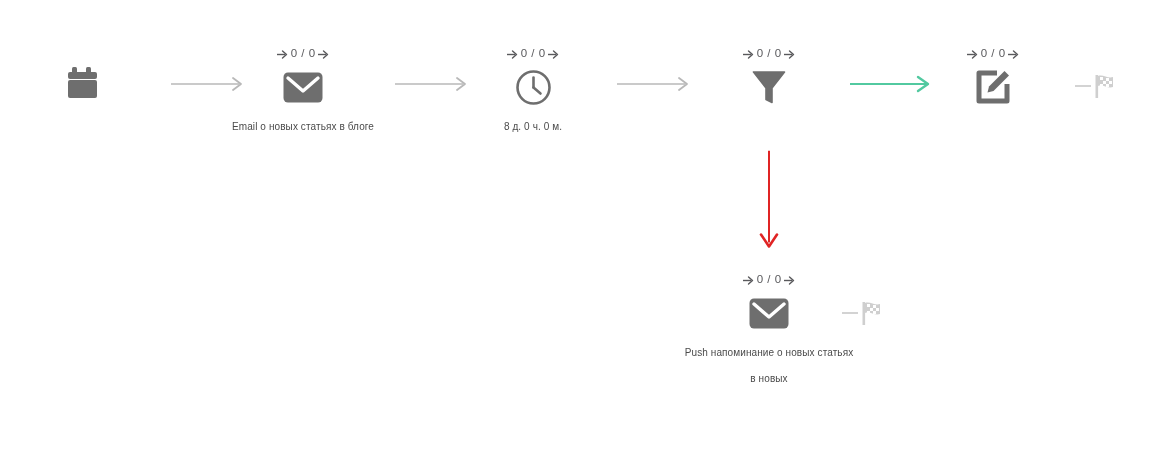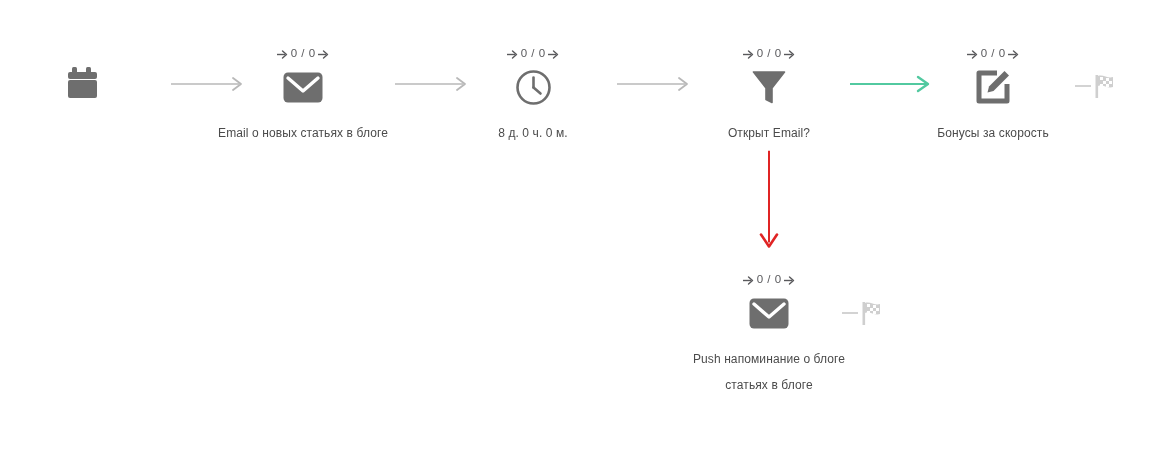--- a/index.html
+++ b/index.html
@@ -51,24 +51,24 @@
   .counter svg { display: block; }
 
   .icon-wrap {
     height: 46px;
     display: flex;
     align-items: center;
     justify-content: center;
     margin-top: 6px;
   }
   .node-label {
-    font-size: 12px;
+    font-size: 10px;
     line-height: 26px;
     color: #4b4b4b;
-    margin-top: 8px;
+    margin-top: 2px;
     letter-spacing: .1px;
     max-width: 170px;
   }
 
   
   .floater {
     position: absolute;
     transform: translate(-50%, -50%);
   }
 
@@ -185,21 +185,20 @@
         <polyline points="5.5,3 9.5,6.5 5.5,10" fill="none" stroke="#59595c" stroke-width="1.4" stroke-linecap="round" stroke-linejoin="round"></polyline>
       </svg>
     </div>
     <div class="icon-wrap">
       <span>
         <svg width="34" height="36" viewBox="0 0 34 36">
           <path d="M1.5 3 H32.5 L20 19 V33.5 L14 30.5 V19 Z" fill="#6e6e6e" stroke="#6e6e6e" stroke-width="1.6" stroke-linejoin="round"></path>
         </svg>
       </span>
     </div>
-    <div class="node-label">Открыт Email?</div>
   </div>
 
   <div class="connector" style="left:895px; top:86px;">
     <svg width="90" height="18" viewBox="0 0 90 18">
       <line x1="0" y1="9" x2="76" y2="9" stroke="#52c9a0" stroke-width="2"></line>
       <polyline points="68,2 78,9 68,16" fill="none" stroke="#52c9a0" stroke-width="2.4" stroke-linecap="round" stroke-linejoin="round"></polyline>
     </svg>
   </div>
 
   <div class="node" style="left:993px; top:46px;">
@@ -217,21 +216,20 @@
       </svg>
     </div>
     <div class="icon-wrap">
       <span>
         <svg width="36" height="36" viewBox="0 0 36 36">
           <path d="M22 4 H4 V32 H32 V15" fill="none" stroke="#6e6e6e" stroke-width="5" stroke-linejoin="round" stroke-linecap="butt"></path>
           <path d="M29.5 2 L34 6.5 L18.5 22 L12.5 23.5 L14 17.5 Z" fill="#6e6e6e"></path>
         </svg>
       </span>
     </div>
-    <div class="node-label">Бонусы за скорость</div>
   </div>
 
   <div class="floater" style="left:1098px; top:88px;">
     <svg width="46" height="26" viewBox="0 0 46 26">
       <line x1="0" y1="13" x2="16" y2="13" stroke="#cfcfcf" stroke-width="1.8"></line>
       <g>
         <rect x="20.5" y="2" width="2.6" height="23" fill="#cfcfcf"></rect>
         <path d="M23 3 C28 1 33 6 38 4 L38 14 C33 16 28 11 23 13 Z" fill="#cfcfcf"></path>
         <g fill="#ffffff">
           <rect x="25" y="4" width="3" height="3"></rect>
@@ -267,21 +265,21 @@
       </svg>
     </div>
     <div class="icon-wrap">
       <span>
         <svg width="40" height="31" viewBox="0 0 40 31">
           <rect x="0.5" y="0.5" width="39" height="30" rx="4.5" fill="#6e6e6e"></rect>
           <polyline points="5,6 20,19 35,6" fill="none" stroke="#ffffff" stroke-width="3.4" stroke-linecap="round" stroke-linejoin="round"></polyline>
         </svg>
       </span>
     </div>
-    <div class="node-label">Push напоминание о блоге статьях в блоге</div>
+    <div class="node-label">Push напоминание о новых статьях в новых</div>
   </div>
 
   <div class="floater" style="left:865px; top:315px;">
     <svg width="46" height="26" viewBox="0 0 46 26">
       <line x1="0" y1="13" x2="16" y2="13" stroke="#cfcfcf" stroke-width="1.8"></line>
       <g>
         <rect x="20.5" y="2" width="2.6" height="23" fill="#cfcfcf"></rect>
         <path d="M23 3 C28 1 33 6 38 4 L38 14 C33 16 28 11 23 13 Z" fill="#cfcfcf"></path>
         <g fill="#ffffff">
           <rect x="25" y="4" width="3" height="3"></rect>

